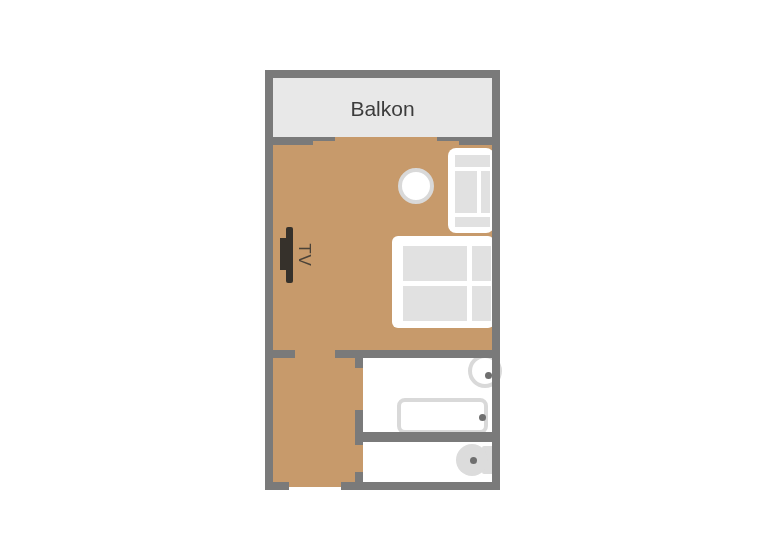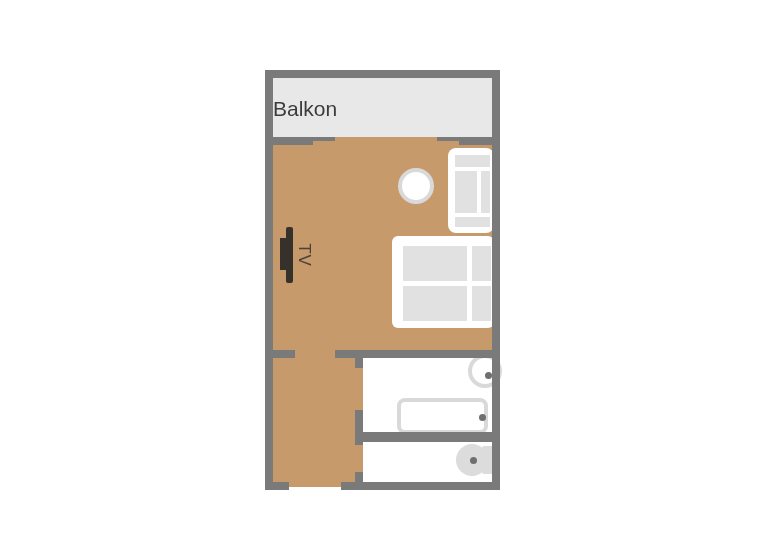--- a/index.html
+++ b/index.html
@@ -62,21 +62,21 @@
   .w-balc-rt   { left:437px; top:137px; width:22px;  height:4px; }
   .w-balc-r    { left:459px; top:137px; width:41px;  height:8px; }
   .w-room-l    { left:273px; top:350px; width:22px;  height:8px; }
   .w-room-r    { left:335px; top:350px; width:157px; height:8px; }
   .w-div-t     { left:355px; top:358px; width:8px;   height:10px; }
   .w-div-m     { left:355px; top:410px; width:8px;   height:35px; }
   .w-div-b     { left:355px; top:472px; width:8px;   height:10px; }
   .w-bath-h    { left:355px; top:432px; width:137px; height:10px; }
 
   
-  .balcony-label { left:273px; top:97px; width:219px; height:26px; text-align:left;
+  .balcony-label { left:273px; top:97px; width:219px; height:26px; text-align:center;
                    font-size:21px; color:var(--label,#3c3c3c); }
 </style>
 </head>
 <body>
 
 <div class="plan">
 
   <div class="balcony-floor"></div>
   <div class="room-floor"></div>
   <div class="bath-upper"></div>

